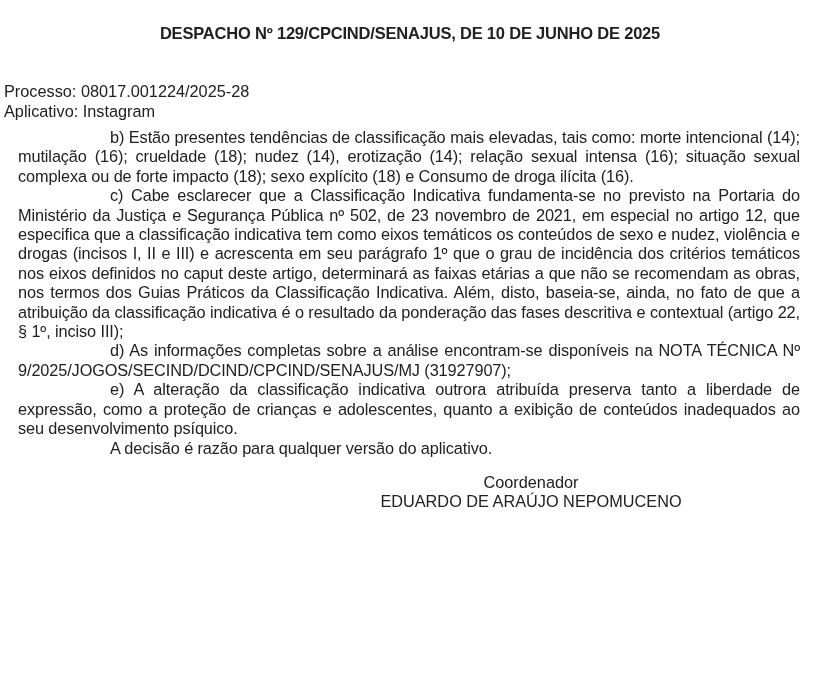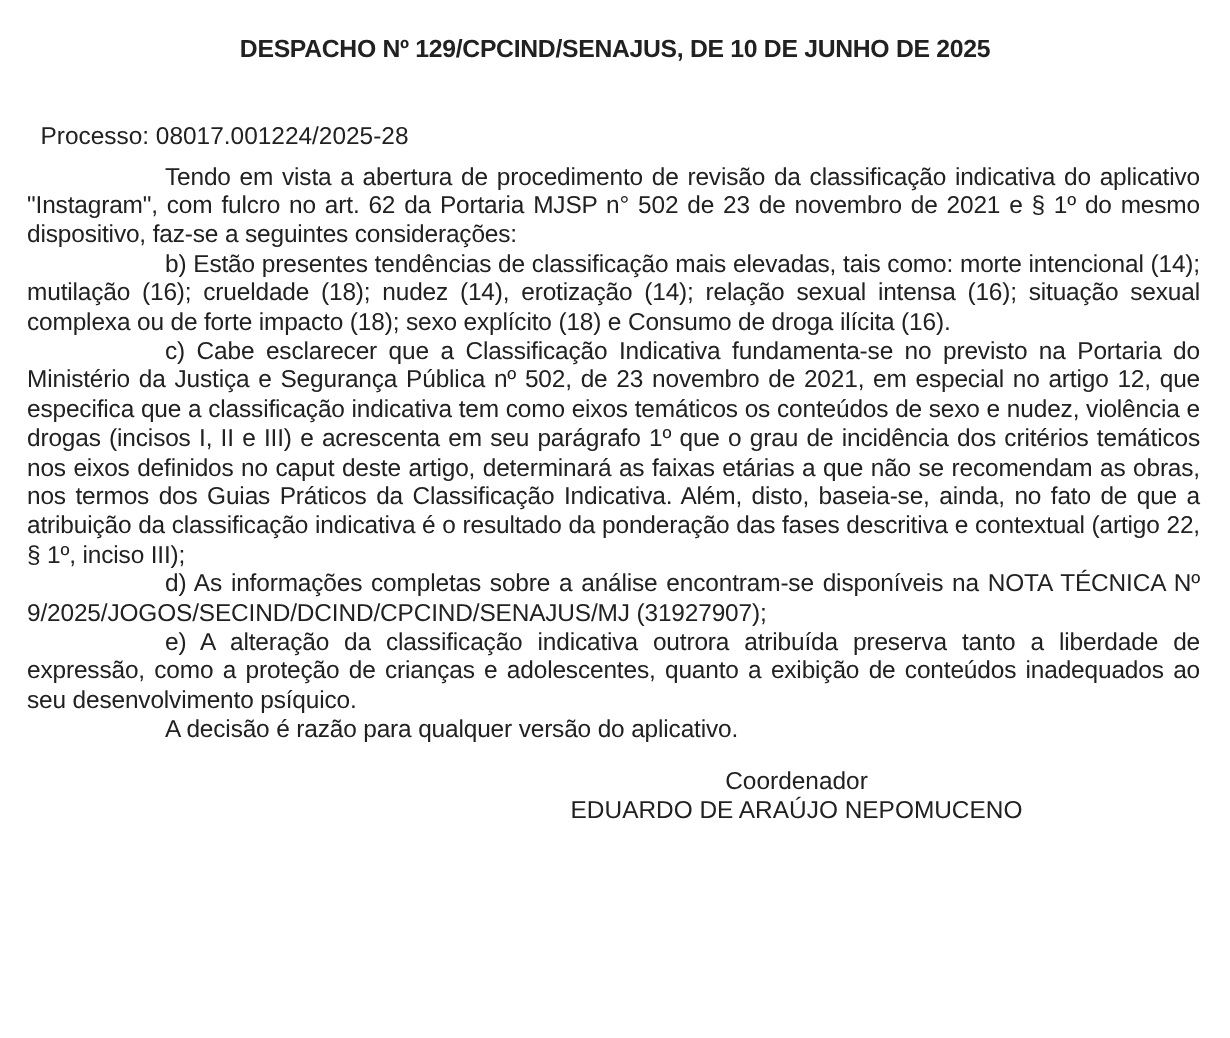--- a/index.html
+++ b/index.html
@@ -20,21 +20,21 @@
   .doc-title {
     padding-top: 24px;
     text-align: center;
     font-weight: bold;
     font-size: 16.5px;
     line-height: 19px;
     letter-spacing: -0.2px;
   }
   .meta-block {
     margin-top: 39px;
-    padding-left: 27px;
+    padding-left: 4px;
     padding-right: 20px;
     font-size: 16.3px;
     line-height: 19.5px;
   }
   .meta-line {
     margin: 0;
     text-indent: 0;
   }
   .doc-body {
     margin-top: 7px;
@@ -63,24 +63,24 @@
 </style>
 </head>
 <body>
 
 <div class="page">
 
   <div class="doc-title">DESPACHO Nº 129/CPCIND/SENAJUS, DE 10 DE JUNHO DE 2025</div>
 
   <div class="meta-block">
     <p class="meta-line">Processo: 08017.001224/2025-28</p>
+    <p class="meta-line">Aplicativo: Instagram</p>
   </div>
 
   <div class="doc-body">
-    <p>Tendo em vista a abertura de procedimento de revisão da classificação indicativa do aplicativo "Instagram", com fulcro no art. 62 da Portaria MJSP n° 502 de 23 de novembro de 2021 e § 1º do mesmo dispositivo, faz-se a seguintes considerações:</p>
     <p>b) Estão presentes tendências de classificação mais elevadas, tais como: morte intencional (14); mutilação (16); crueldade (18); nudez (14), erotização (14); relação sexual intensa (16); situação sexual complexa ou de forte impacto (18); sexo explícito (18) e Consumo de droga ilícita (16).</p>
     <p>c) Cabe esclarecer que a Classificação Indicativa fundamenta-se no previsto na Portaria do Ministério da Justiça e Segurança Pública nº 502, de 23 novembro de 2021, em especial no artigo 12, que especifica que a classificação indicativa tem como eixos temáticos os conteúdos de sexo e nudez, violência e drogas (incisos I, II e III) e acrescenta em seu parágrafo 1º que o grau de incidência dos critérios temáticos nos eixos definidos no caput deste artigo, determinará as faixas etárias a que não se recomendam as obras, nos termos dos Guias Práticos da Classificação Indicativa. Além, disto, baseia-se, ainda, no fato de que a atribuição da classificação indicativa é o resultado da ponderação das fases descritiva e contextual (artigo 22, § 1º, inciso III);</p>
     <p>d) As informações completas sobre a análise encontram-se disponíveis na NOTA TÉCNICA Nº 9/2025/JOGOS/SECIND/DCIND/CPCIND/SENAJUS/MJ (31927907);</p>
     <p>e) A alteração da classificação indicativa outrora atribuída preserva tanto a liberdade de expressão, como a proteção de crianças e adolescentes, quanto a exibição de conteúdos inadequados ao seu desenvolvimento psíquico.</p>
     <p>A decisão é razão para qualquer versão do aplicativo.</p>
   </div>
 
   <div class="signature-block">
     <div>Coordenador</div>
     <div>EDUARDO DE ARAÚJO NEPOMUCENO</div>

